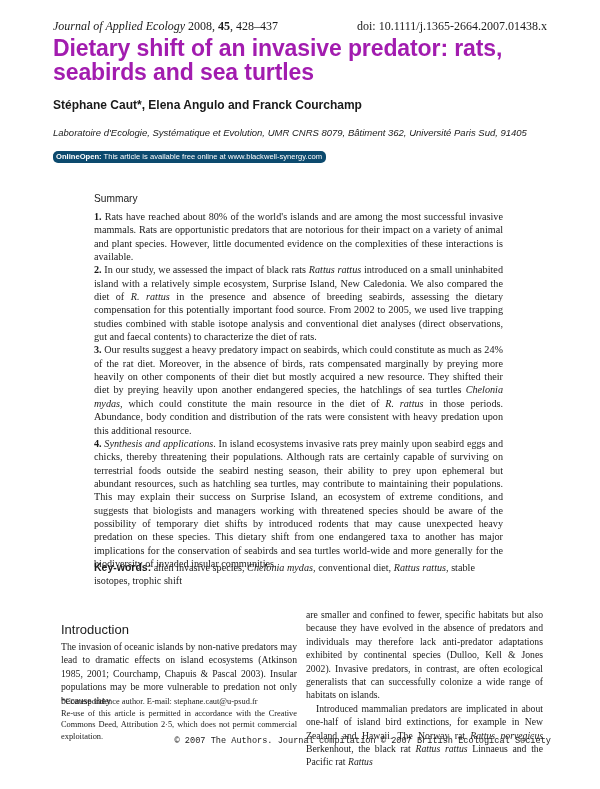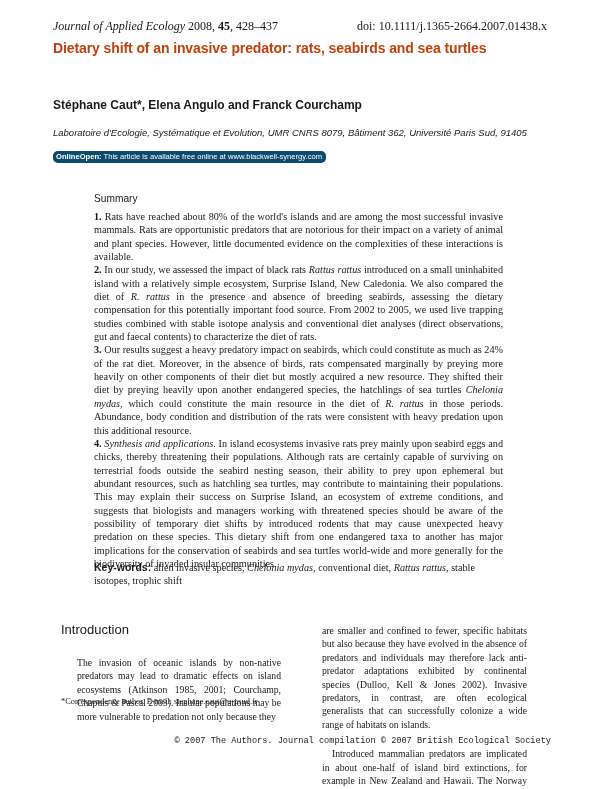--- a/index.html
+++ b/index.html
@@ -2,36 +2,36 @@
 <html><head>
 <meta charset="utf-8">
 <style>
   html, body { margin: 0; padding: 0; background: #ffffff; }
   body { width: 600px; height: 789px; position: relative; overflow: hidden; color: #1a1a1a; }
   .serif { font-family: "Liberation Serif", "DejaVu Serif", serif; }
   .sans { font-family: "Liberation Sans", "DejaVu Sans", sans-serif; }
   .abs { position: absolute; }
   .running-head { top: 19px; left: 53px; right: 53px; font-size: 12px; display: flex; justify-content: space-between; }
   .running-head i { font-style: italic; }
-  .title { top: 36px; left: 53px; width: 500px; font-size: 14px; font-weight: bold; line-height: 24px; letter-spacing: -0.1px; color: #c2410c; }
+  .title { top: 36px; left: 53px; width: 500px; font-size: 23px; font-weight: bold; line-height: 24px; letter-spacing: -0.1px; color: #a21caf; }
   .authors { top: 98px; left: 53px; font-size: 12px; font-weight: bold; }
   .affil { top: 122px; left: 53px; width: 500px; font-size: 9.5px; font-style: italic; line-height: 22px; }
   .oo-badge { top: 151px; left: 53px; background: #0c4a6e; color: #fff; font-size: 7.6px; border-radius: 5px; padding: 1px 4px 2px 3px; white-space: nowrap; }
   .oo-badge b { font-weight: bold; }
   .summary-head { top: 193px; left: 94px; font-size: 10.2px; font-weight: normal; }
   .summary { top: 210px; left: 94px; width: 409px; font-size: 10.2px; line-height: 13.35px; text-align: justify; }
   .summary p { margin: 0; }
   .summary b { font-weight: bold; }
   .summary i { font-style: italic; }
   .keywords { top: 561px; left: 94px; width: 409px; font-size: 10.2px; line-height: 13.4px; }
   .keywords .kw-label { font-family: "Liberation Sans", sans-serif; font-weight: bold; font-size: 10.5px; }
   .intro-head { top: 622px; left: 61px; font-size: 13px; font-weight: normal; }
   .col-left { top: 640px; left: 61px; width: 236px; font-size: 9.7px; line-height: 13.4px; text-align: justify; }
   .col-right { top: 608px; left: 306px; width: 237px; font-size: 9.7px; line-height: 13.4px; text-align: justify; }
-  .col-right p, .col-left p { margin: 16px; }
+  .col-right p, .col-left p { margin: 0; }
   .col-right .indent { text-indent: 10px; }
   .footnote { top: 696px; left: 61px; width: 236px; font-size: 8.4px; line-height: 11.5px; text-align: justify; }
   .footnote p { margin: 0; }
   .copyright { top: 736px; right: 49px; font-size: 8.6px; text-align: left; font-family: Liberation Mono, monospace; }
 </style>
 </head>
 <body>
 
 <div class="abs running-head serif">
   <span><i>Journal of Applied Ecology</i><span> 2008, </span><b>45</b><span>, 428–437</span></span>
@@ -62,20 +62,21 @@
 </div>
 
 <div class="abs intro-head sans">Introduction</div>
 
 <div class="abs col-left serif">
   <p>The invasion of oceanic islands by non-native predators may lead to dramatic effects on island ecosystems (Atkinson 1985, 2001; Courchamp, Chapuis &amp; Pascal 2003). Insular populations may be more vulnerable to predation not only because they</p>
 </div>
 
 <div class="abs footnote serif">
   <p>*Correspondence author. E-mail: stephane.caut@u-psud.fr</p>
+  <p>Re-use of this article is permitted in accordance with the Creative Commons Deed, Attribution 2·5, which does not permit commercial exploitation.</p>
 </div>
 
 <div class="abs col-right serif">
   <p>are smaller and confined to fewer, specific habitats but also because they have evolved in the absence of predators and individuals may therefore lack anti-predator adaptations exhibited by continental species (Dulloo, Kell &amp; Jones 2002). Invasive predators, in contrast, are often ecological generalists that can successfully colonize a wide range of habitats on islands.</p>
   <p class="indent"><span>Introduced mammalian predators are implicated in about one-half of island bird extinctions, for example in New Zealand and Hawaii. The Norway rat </span><i>Rattus norvegicus</i><span> Berkenhout, the black rat </span><i>Rattus rattus</i><span> Linnaeus and the Pacific rat </span><i>Rattus</i></p>
 </div>
 
 <div class="abs copyright serif">© 2007 The Authors. Journal compilation © 2007 British Ecological Society</div>
 
 </body></html>

